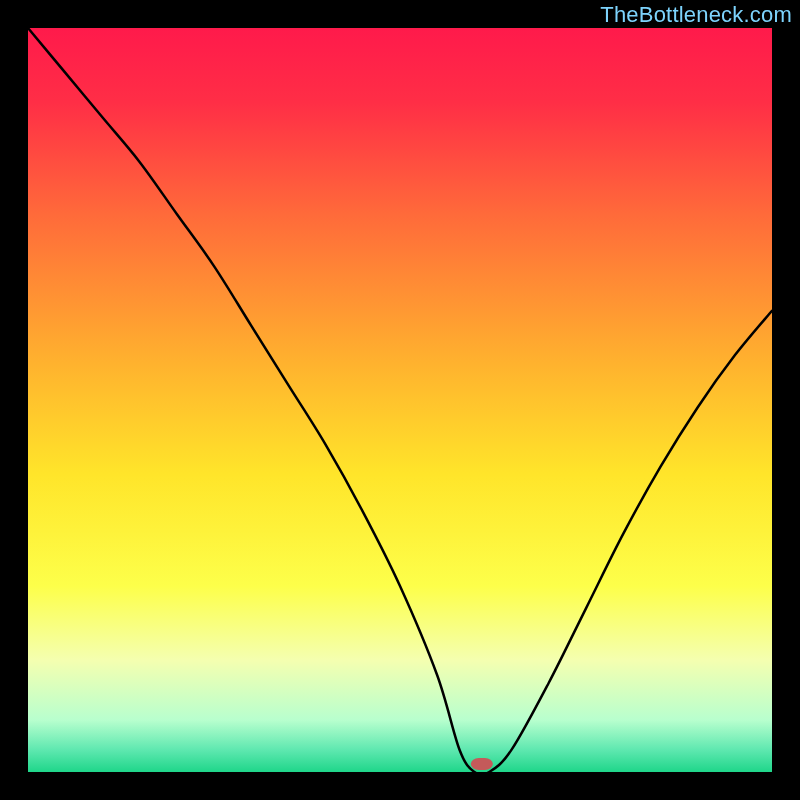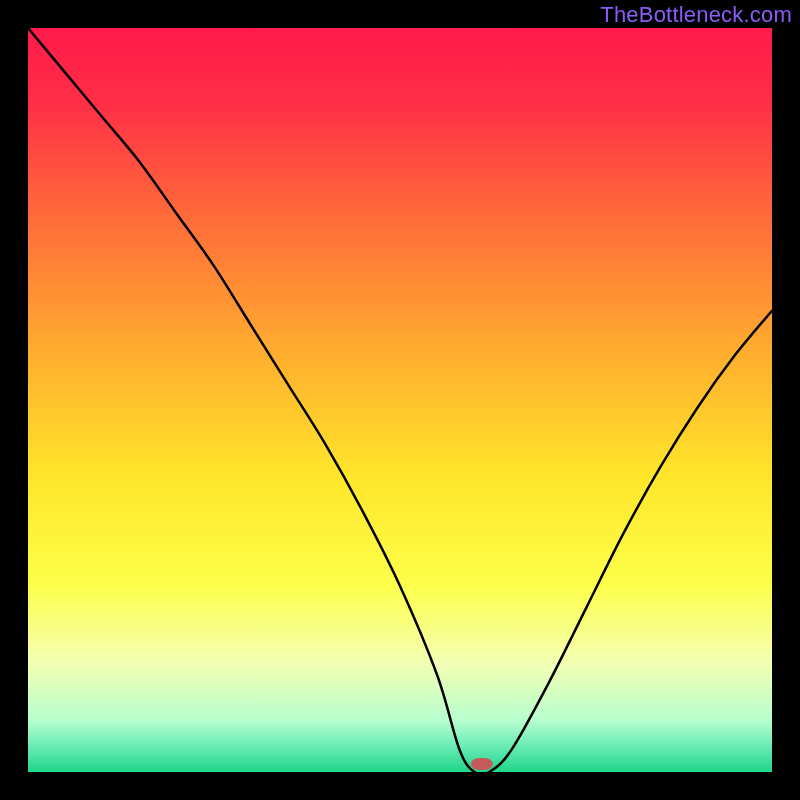--- a/index.html
+++ b/index.html
@@ -16,21 +16,21 @@
     width: 800px;
     height: 800px;
     background: #000;
   }
   .watermark {
     position: absolute;
     top: 2px;
     right: 8px;
     font-size: 22px;
     font-weight: 500;
-    color: #8b5cf6;
+    color: #7dd3fc;
     z-index: 5;
     letter-spacing: 0.2px;
   }
   svg {
     display: block;
   }
 </style>
 </head>
 <body>
 

